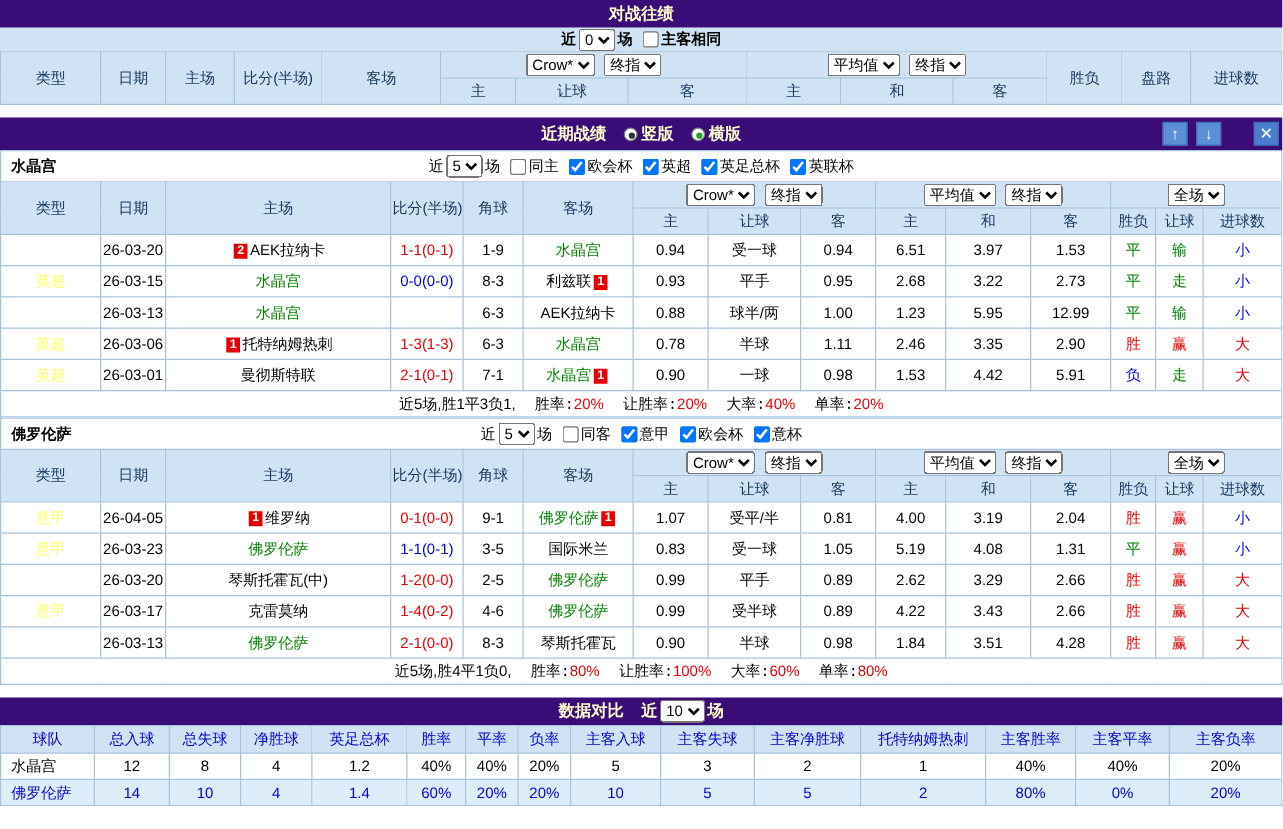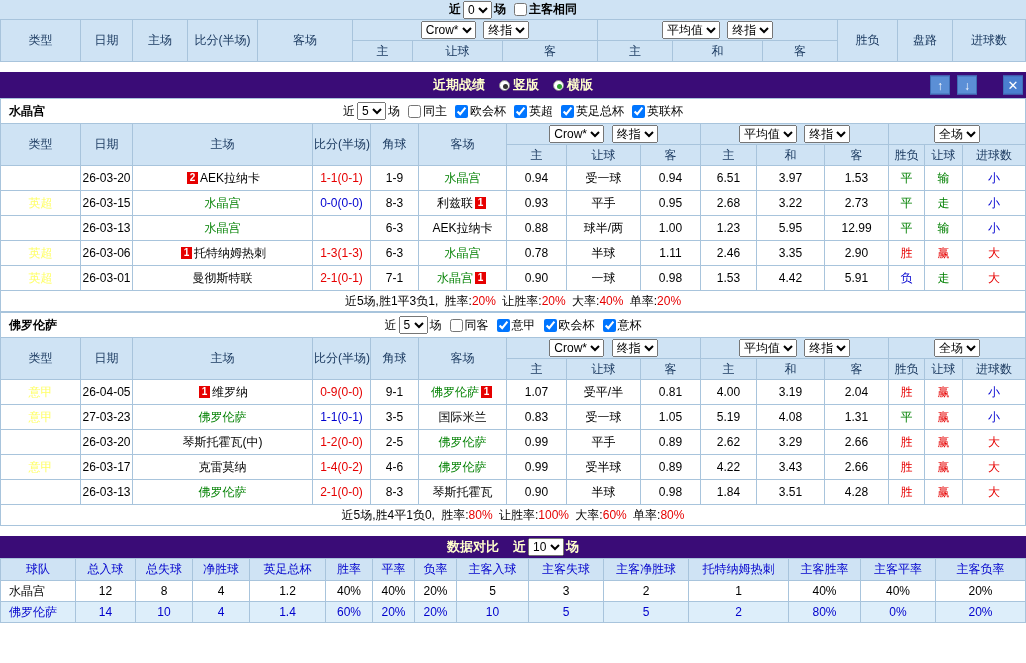--- a/index.html
+++ b/index.html
@@ -24,39 +24,42 @@
   .cb{width:13px;height:13px;margin:0 2px 0 8px;vertical-align:-2px;}
   
   .c-red{color:#e60000;}
   .c-blue{color:#0000d0;}
   .c-green{color:#008000;}
   td.lg-purple{background:#7d26a8;color:#ffffff;}
   td.lg-red{background:#e60000;color:#ffff66;}
   td.lg-green{background:#009933;color:#ffff66;}
   .badge{display:inline-block;min-width:11px;height:12px;line-height:12px;background:#e60000;color:#fff;font-size:10px;font-weight:bold;margin:0 2px;padding:0 1px;vertical-align:1px;}
   .summary-cell{height:21px !important;}
-  .summary-cell .stat{margin-left:3px;}
+  .summary-cell .stat{margin-left:12px;font-family:Liberation Mono, monospace;}
   
   .radio{display:inline-block;width:11px;height:11px;border-radius:50%;background:#fff;border:1px solid #888;margin:0 3px 0 14px;position:relative;vertical-align:-1px;cursor:pointer;}
   .radio.dot-dark::after{content:"";position:absolute;left:3px;top:3px;width:5px;height:5px;border-radius:50%;background:#333;}
   .radio.dot-green::after{content:"";position:absolute;left:3px;top:3px;width:5px;height:5px;border-radius:50%;background:#2c9f2c;}
   .bar-buttons{position:absolute;right:3px;top:50%;transform:translateY(-50%);display:flex;align-items:center;}
   .icon-btn{width:20px;height:19px;background:#5b8fd6;color:#fff;border:1px solid #3f6fb5;font-size:12px;line-height:16px;padding:0;margin-left:7px;cursor:pointer;font-weight:bold;font-family:inherit;}
   .icon-btn.close{margin-left:26px;background:#4a7fd0;font-size:13px;}
   
   .compare thead th{color:#0000cc;height:22px;}
   .compare tbody td{height:21px;}
   .compare td.team{text-align:left;padding-left:8px;}
   .compare tr.alt td{background:#ddeefa;color:#0000cc;}
 </style>
 </head>
 <body>
 
 <div class="page">
 
+  <div class="bar title-bar">
+    <span>对战往绩</span>
+  </div>
 
   <div class="h2h-filter">
     <span>近</span>
     <select class="sel"><option>0</option></select>
     <span>场</span>
     <input type="checkbox" class="cb" style="">
     <span>主客相同</span>
   </div>
 
   <table class="grid">
@@ -355,36 +358,36 @@
         <th>胜负</th>
         <th>让球</th>
         <th>进球数</th>
       </tr>
     </thead>
     <tbody>
       <tr>
         <td class="lg-green">意甲</td>
         <td>26-04-05</td>
         <td><span class="badge">1</span><span>维罗纳</span></td>
-        <td class="c-red">0-9(0-0)</td>
+        <td class="c-red">0-1(0-0)</td>
         <td>9-1</td>
         <td><span class="c-green">佛罗伦萨</span><span class="badge">1</span></td>
         <td>1.07</td>
         <td>受平/半</td>
         <td>0.81</td>
         <td>4.00</td>
         <td>3.19</td>
         <td>2.04</td>
         <td class="c-red">胜</td>
         <td class="c-red">赢</td>
         <td class="c-blue">小</td>
       </tr>
       <tr>
         <td class="lg-green">意甲</td>
-        <td>27-03-23</td>
+        <td>26-03-23</td>
         <td class="c-green">佛罗伦萨</td>
         <td class="c-blue">1-1(0-1)</td>
         <td>3-5</td>
         <td>国际米兰</td>
         <td>0.83</td>
         <td>受一球</td>
         <td>1.05</td>
         <td>5.19</td>
         <td>4.08</td>
         <td>1.31</td>

